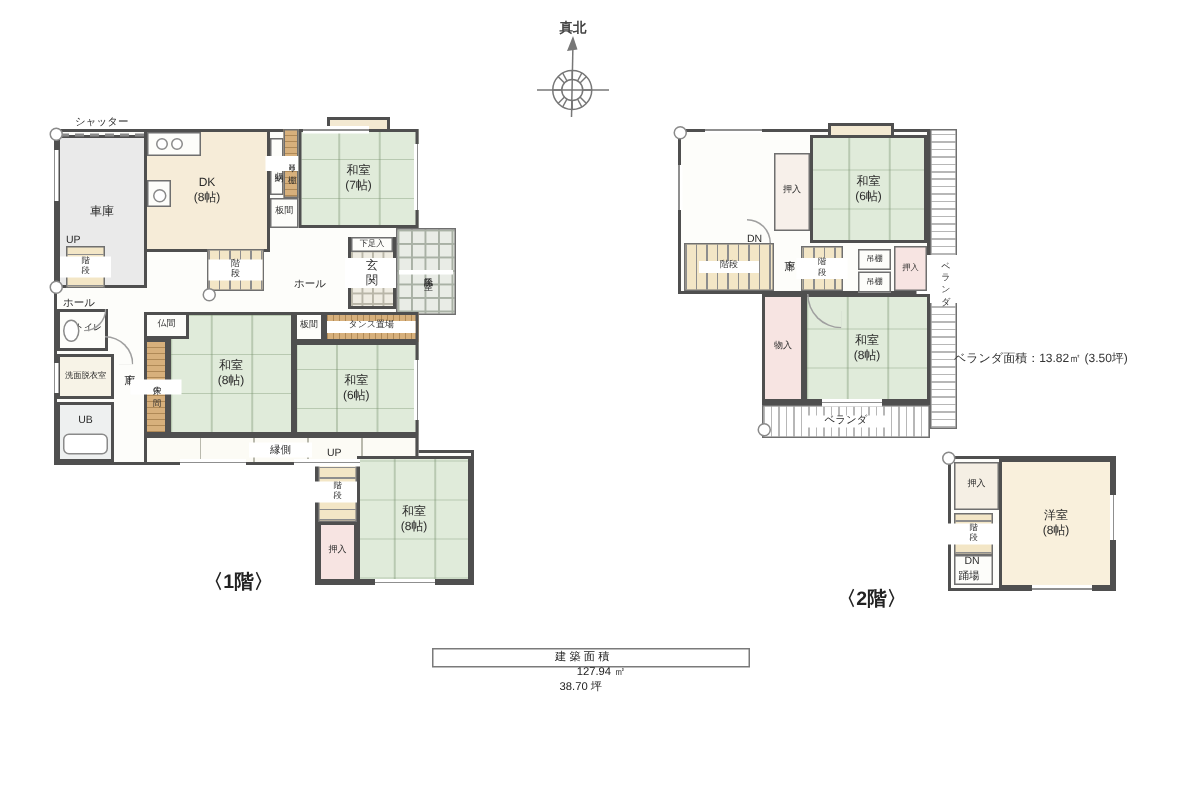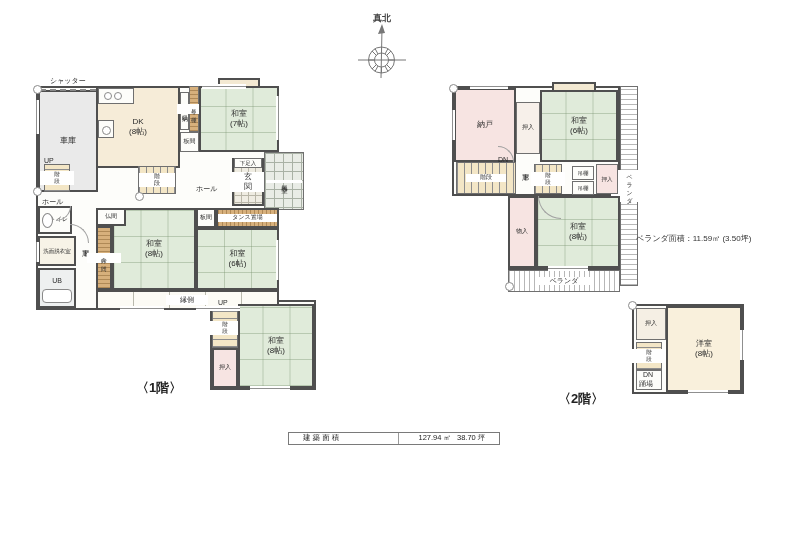--- a/index.html
+++ b/index.html
@@ -48,21 +48,21 @@
     background:linear-gradient(to bottom,#fff 0 2px,#8f8f8f 2px 3px,#fff 3px 5px);}
   .winv{position:absolute;width:5px;
     background:linear-gradient(to right,#fff 0 2px,#8f8f8f 2px 3px,#fff 3px 5px);}
   .dot{position:absolute;width:7px;height:7px;border:1px solid #8a8a8a;border-radius:50%;background:#fff;}
   .arc{position:absolute;border:1px solid #9f9f9f;}
   .circ{position:absolute;border:1px solid #8a8a8a;border-radius:50%;background:#fff;}
   .chip{background:#fff;padding:0 14px;}
   .caption{position:absolute;font-size:13px;font-weight:bold;text-align:center;width:64px;color:#222;}
   
   #areatable{position:absolute;left:288px;top:432px;width:210px;border:1px solid #7a7a7a;background:#fff;}
-  .trow{display:flex;border-top:1px solid #9a9a9a;height:11px;}
+  .trow{display:flex;border-top:1px solid #9a9a9a;height:11px;align-items:center;flex-direction:column;}
   .trow:first-child{border-top:none;}
   .tc{font-size:7.5px;color:#222;box-sizing:border-box;white-space:nowrap;overflow:visible;}
   .tc.lab{width:76px;padding-left:14px;}
   .tc.sub{width:34px;text-align:right;padding-right:4px;border-right:1px solid #9a9a9a;height:100%;display:flex;align-items:center;justify-content:flex-end;}
   .tc.sqm{width:58px;text-align:right;padding-right:6px;}
   .tc.tsb{width:42px;text-align:left;}
   #disclaimer{position:absolute;left:505px;top:505px;font-size:11.5px;font-weight:bold;color:#111;}
   #veranda-note{position:absolute;left:636px;top:233px;font-size:8px;color:#333;}
   #compass-label{position:absolute;left:366px;top:12px;width:32px;text-align:center;font-size:9px;font-weight:bold;color:#444;}
 </style>
@@ -224,25 +224,22 @@
 
   <div class="room white" style="left:452px;top:86px;width:168px;height:110px;"></div>
   <div class="room white" style="left:508px;top:194px;width:112px;height:76px;"></div>
 
   <div class="room thin rail-v" style="left:620px;top:86px;width:18px;height:200px;">
     <span class="lbl s6 vert chip">ベランダ</span>
   </div>
   <div class="room thin rail-h" style="left:508px;top:270px;width:112px;height:22px;">
     <span class="lbl s7 chip">ベランダ</span>
   </div>
-  <div id="veranda-note">ベランダ面積：11.59㎡ (3.50坪)</div>
-
-  <div class="room pink" style="left:454px;top:88px;width:62px;height:74px;">
-    <span class="lbl">納戸</span>
-  </div>
+  <div id="veranda-note">ベランダ面積：13.82㎡ (3.50坪)</div>
+
   <span class="floatlbl s6" style="left:498px;top:156px;">DN</span>
   <div class="room thin stairs-x" style="left:456px;top:162px;width:60px;height:32px;">
     <span class="lbl s6 chip">階段</span>
   </div>
 
   <div class="room thin" style="left:516px;top:102px;width:24px;height:52px;background:#f7f0ea;">
     <span class="lbl s6">押入</span>
   </div>
 
   <div class="room cream2" style="left:552px;top:82px;width:44px;height:10px;"></div>

